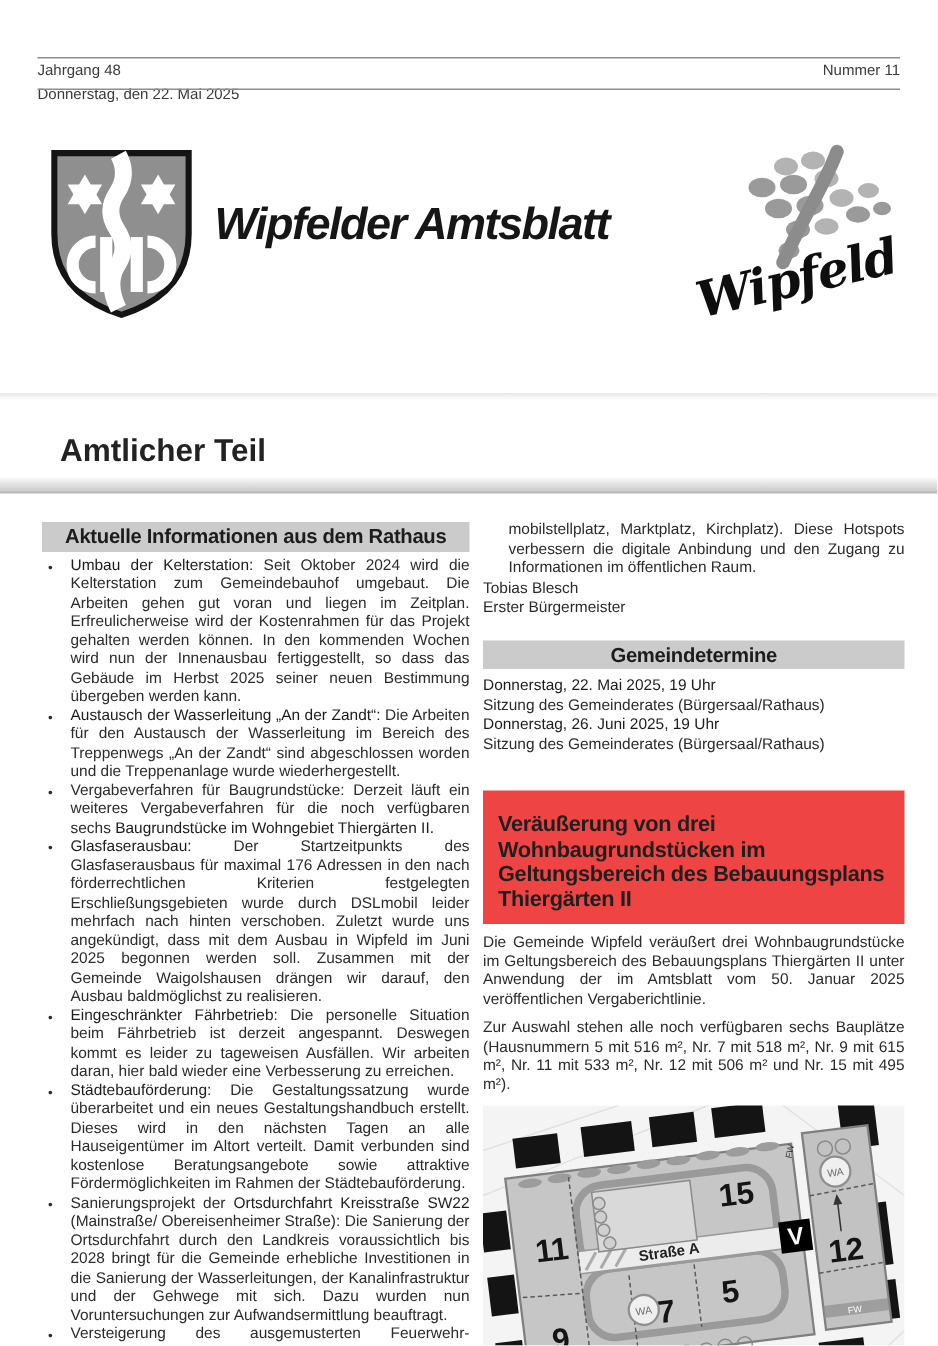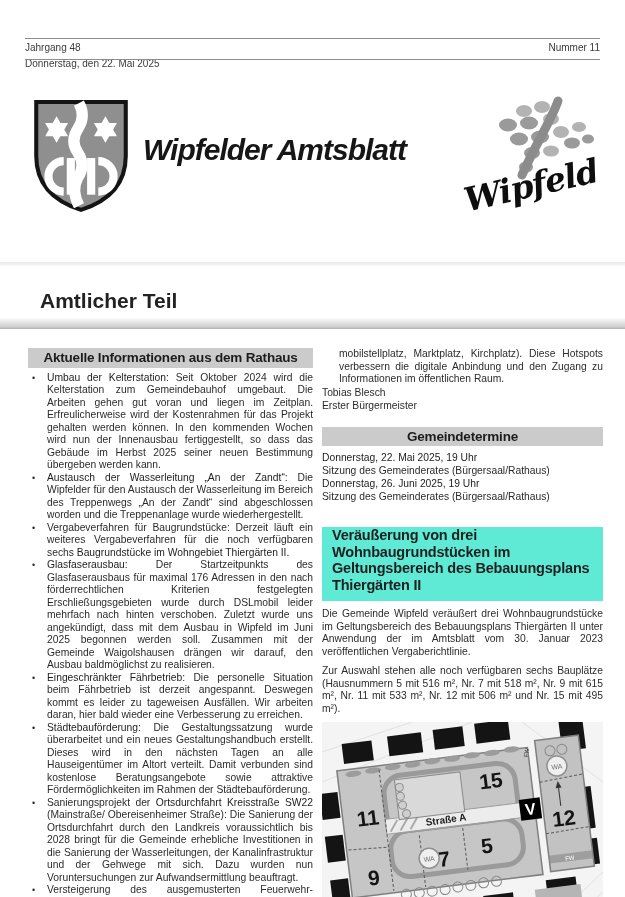--- a/index.html
+++ b/index.html
@@ -31,22 +31,22 @@
             padding:4px 6px 3px 6px;margin-bottom:4px;text-align:center;letter-spacing:-.2px;}
   ul.bullets{list-style:none;margin:0;padding:0;}
   ul.bullets li{position:relative;padding-left:19px;margin:0;}
   ul.bullets li::before{content:"•";position:absolute;left:4px;top:0;font-size:9px;}
   .b{font-weight:normal;color:#1c1c1c;}
   .hang{padding-left:17px;margin:0;}
   .sig{text-align:left;margin-top:1px;}
   .dates{margin-top:6px;text-align:left;}
   .date-when{font-weight:normal;color:#1c1c1c;}
   .date-what{margin-bottom:1px;}
-  .notice-box{background:#5eead4;color:#1f1f1f;font-weight:bold;font-size:14.5px;
-              line-height:16.5px;padding:0 10px 8px 10px;margin-top:24px;text-align:left;
+  .notice-box{background:#ef4444;color:#1f1f1f;font-weight:bold;font-size:14.5px;
+              line-height:16.5px;padding:15px 10px 8px 10px;margin-top:24px;text-align:left;
               letter-spacing:-.2px;}
   .para{margin:7px 0 0 0;}
   .map-wrap{margin-top:7px;}
 </style>
 </head>
 <body>
 
 <div class="page">
 
   <div class="hdr-rule" style="top:38px"></div>
@@ -98,21 +98,21 @@
   </svg>
 
   <div class="sec-band-top"></div>
   <div class="sec-title">Amtlicher Teil</div>
   <div class="sec-band-bot"></div>
 
   <div class="col col-left">
     <div class="head-bar">Aktuelle Informationen aus dem Rathaus</div>
     <ul class="bullets">
         <li><span class="b">Umbau der Kelterstation: </span><span>Seit Oktober 2024 wird die Kelterstation zum Gemeindebauhof umgebaut. Die Arbeiten gehen gut voran und liegen im Zeitplan. Erfreulicherweise wird der Kostenrahmen für das Projekt gehalten werden können. In den kommenden Wochen wird nun der Innenausbau fertiggestellt, so dass das Gebäude im Herbst 2025 seiner neuen Bestimmung übergeben werden kann.</span></li>
-        <li><span class="b">Austausch der Wasserleitung „An der Zandt“: </span><span>Die Wipfelder für den Austausch der Wasserleitung im Bereich des Treppenwegs „An der Zandt“ sind abgeschlossen worden und die Treppenanlage wurde wiederhergestellt.</span></li>
+        <li><span class="b">Austausch der Wasserleitung „An der Zandt“: </span><span>Die Arbeiten für den Austausch der Wasserleitung im Bereich des Treppenwegs „An der Zandt“ sind abgeschlossen worden und die Treppenanlage wurde wiederhergestellt.</span></li>
         <li><span>Vergabeverfahren für Baugrundstücke: Derzeit läuft ein weiteres Vergabeverfahren für die noch verfügbaren sechs </span><span class="b">Baugrundstücke im Wohngebiet Thiergärten II.</span></li>
         <li><span class="b">Glasfaserausbau: </span><span>Der Startzeitpunkts des Glasfaserausbaus für maximal 176 Adressen in den nach förderrechtlichen Kriterien festgelegten Erschließungsgebieten wurde durch DSLmobil leider mehrfach nach hinten verschoben. Zuletzt wurde uns angekündigt, dass mit dem Ausbau in Wipfeld im Juni 2025 begonnen werden soll. Zusammen mit der Gemeinde Waigolshausen drängen wir darauf, den Ausbau baldmöglichst zu realisieren.</span></li>
         <li><span class="b">Eingeschränkter Fährbetrieb: </span><span>Die personelle Situation beim Fährbetrieb ist derzeit angespannt. Deswegen kommt es leider zu tageweisen Ausfällen. Wir arbeiten daran, hier bald wieder eine Verbesserung zu erreichen.</span></li>
         <li><span class="b">Städtebauförderung: </span><span>Die Gestaltungssatzung wurde überarbeitet und ein neues Gestaltungshandbuch erstellt. Dieses wird in den nächsten Tagen an alle Hauseigentümer im Altort verteilt. Damit verbunden sind kostenlose Beratungsangebote sowie attraktive Fördermöglichkeiten im Rahmen der Städtebauförderung.</span></li>
         <li><span>Sanierungsprojekt der </span><span class="b">Ortsdurchfahrt Kreisstraße SW22</span><span> (Mainstraße/ Obereisenheimer Straße): Die Sanierung der Ortsdurchfahrt durch den Landkreis voraussichtlich bis 2028 bringt für die Gemeinde erhebliche Investitionen in die Sanierung der Wasserleitungen, der Kanalinfrastruktur und der Gehwege mit sich. Dazu wurden nun Voruntersuchungen zur Aufwandsermittlung beauftragt.</span></li>
         <li><span>Versteigerung des ausgemusterten Feuerwehr-Mannschaftstransportwagens: Der außer Dienst gestellte </span></li>
       </ul>
   </div>
 
   <div class="col col-right">
@@ -122,21 +122,21 @@
 
     <div class="head-bar" style="margin-top:14px">Gemeindetermine</div>
     <div class="dates">
         <div class="date-when">Donnerstag, 22. Mai 2025, 19 Uhr</div>
         <div class="date-what">Sitzung des Gemeinderates (Bürgersaal/Rathaus)</div>
         <div class="date-when">Donnerstag, 26. Juni 2025, 19 Uhr</div>
         <div class="date-what">Sitzung des Gemeinderates (Bürgersaal/Rathaus)</div>
       </div>
 
     <div class="notice-box">Veräußerung von drei Wohnbaugrundstücken im Geltungsbereich des Bebauungsplans Thiergärten II</div>
-    <p class="para">Die Gemeinde Wipfeld veräußert drei Wohnbaugrundstücke im Geltungsbereich des Bebauungsplans Thiergärten II unter Anwendung der im Amtsblatt vom 30. Januar 2023 veröffentlichen Vergaberichtlinie.</p>
+    <p class="para">Die Gemeinde Wipfeld veräußert drei Wohnbaugrundstücke im Geltungsbereich des Bebauungsplans Thiergärten II unter Anwendung der im Amtsblatt vom 50. Januar 2025 veröffentlichen Vergaberichtlinie.</p>
     <p class="para">Zur Auswahl stehen alle noch verfügbaren sechs Bauplätze (Hausnummern 5 mit 516 m², Nr. 7 mit 518 m², Nr. 9 mit 615 m², Nr. 11 mit 533 m², Nr. 12 mit 506 m² und Nr. 15 mit 495 m²).</p>
 
     <div class="map-wrap">
       <svg width="281" height="198" viewBox="0 0 281 198">
         <rect x="0" y="0" width="281" height="198" fill="#f4f4f4"></rect>
         <g stroke="#e1e1e1" stroke-width="1">
           <line x1="0" y1="30" x2="90" y2="0"></line>
             <line x1="0" y1="60" x2="150" y2="0"></line>
           <line x1="0" y1="95" x2="60" y2="60"></line>
             <line x1="230" y1="198" x2="281" y2="150"></line>

